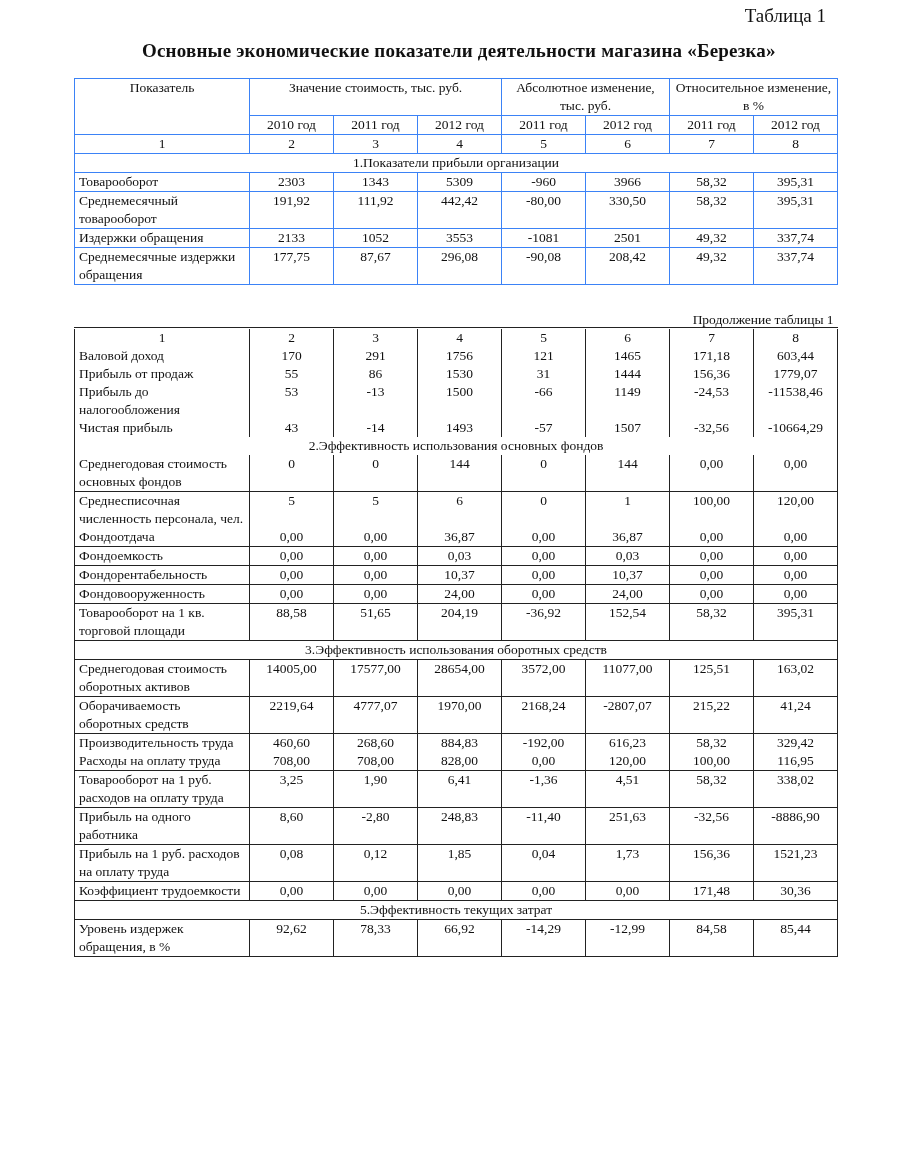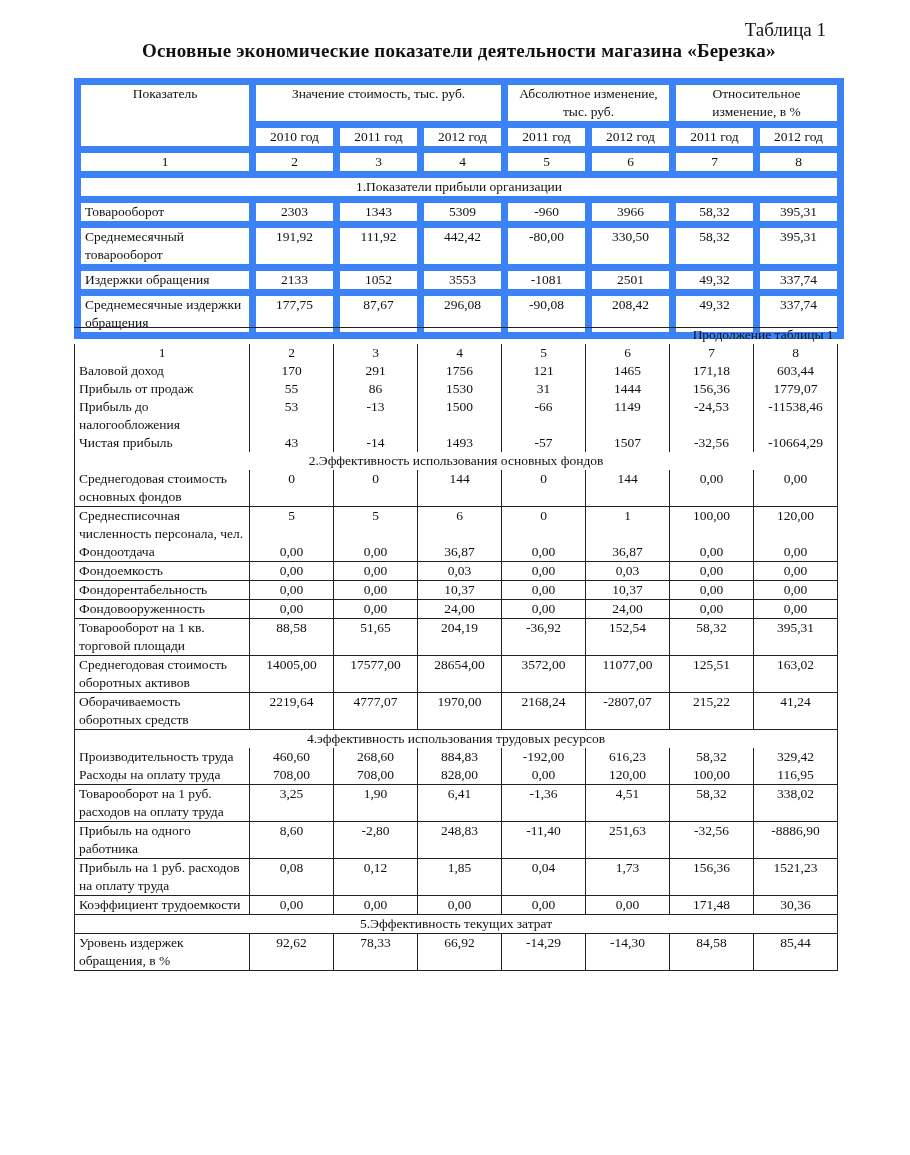--- a/index.html
+++ b/index.html
@@ -1,25 +1,25 @@
 <!DOCTYPE html>
 <html><head>
 <meta charset="utf-8">
 <style>
   html, body { margin:0; padding:0; background:#fff; }
   body { width:910px; height:1155px; position:relative; overflow:hidden;
          font-family:"Liberation Serif", serif; color:#111; font-size:13.5px; }
-  .tnum { position:absolute; right:84px; top:19px; font-size:19px; }
+  .tnum { position:absolute; right:84px; top:5px; font-size:19px; }
   .title { position:absolute; left:142px; top:40px; font-size:19px; letter-spacing:0.2px;font-weight:bold; }
   table { border-collapse:collapse; position:absolute; left:74px; width:764px; table-layout:fixed; }
   td { padding:0 4px; vertical-align:top; line-height:18px; text-align:center; }
   td.lbl { text-align:left;margin-left:8px; }
   #t1 { top:78px; }
-  #t1 td { border:7px solid #3b82f6; }
-  #t2 { top:326px;padding-left:8px; }
+  #t1 td { border:1px solid #3b82f6; }
+  #t2 { top:311px;padding-left:8px; }
   #t2 td { border-left:1px solid #222; border-right:1px solid #222; }
   #t2 tr.b td { border-bottom:1px solid #222; }
   #t2 tr.sec td { border-bottom:none;margin-left:26px; }
   #t2 .cont td { border:none; text-align:right; }
   .box { position:absolute; left:74px; top:327px; width:764px; border-top:1px solid #222; }
   col.c1 { width:175px; } col.cn { width:84px; }
 </style>
 </head>
 <body>
 
@@ -245,42 +245,42 @@
         <td class="lbl">Товарооборот на 1 кв. торговой площади</td>
         <td class="">88,58</td>
         <td class="">51,65</td>
         <td class="">204,19</td>
         <td class="">-36,92</td>
         <td class="">152,54</td>
         <td class="">58,32</td>
         <td class="">395,31</td>
       </tr>
       <tr class="b">
+        <td colspan="8">3.Эффективность использования оборотных средств</td>
+      </tr>
+      <tr class="b">
         <td class="lbl">Среднегодовая стоимость оборотных активов</td>
         <td class="">14005,00</td>
         <td class="">17577,00</td>
         <td class="">28654,00</td>
         <td class="">3572,00</td>
         <td class="">11077,00</td>
         <td class="">125,51</td>
         <td class="">163,02</td>
       </tr>
       <tr class="b">
         <td class="lbl">Оборачиваемость оборотных средств</td>
         <td class="">2219,64</td>
         <td class="">4777,07</td>
         <td class="">1970,00</td>
         <td class="">2168,24</td>
         <td class="">-2807,07</td>
         <td class="">215,22</td>
         <td class="">41,24</td>
       </tr>
-      <tr class="sec">
-        <td colspan="8">4.эффективность использования трудовых ресурсов</td>
-      </tr>
       <tr>
         <td class="lbl">Производительность труда</td>
         <td class="">460,60</td>
         <td class="">268,60</td>
         <td class="">884,83</td>
         <td class="">-192,00</td>
         <td class="">616,23</td>
         <td class="">58,32</td>
         <td class="">329,42</td>
       </tr>
@@ -336,19 +336,19 @@
       </tr>
       <tr class="b">
         <td colspan="8">5.Эффективность текущих затрат</td>
       </tr>
       <tr class="b">
         <td class="lbl">Уровень издержек обращения, в %</td>
         <td class="">92,62</td>
         <td class="">78,33</td>
         <td class="">66,92</td>
         <td class="">-14,29</td>
-        <td class="">-14,30</td>
+        <td class="">-12,99</td>
         <td class="">84,58</td>
         <td class="">85,44</td>
       </tr>
     </tbody>
 </table>
 <div class="box"></div>
 
 </body></html>

